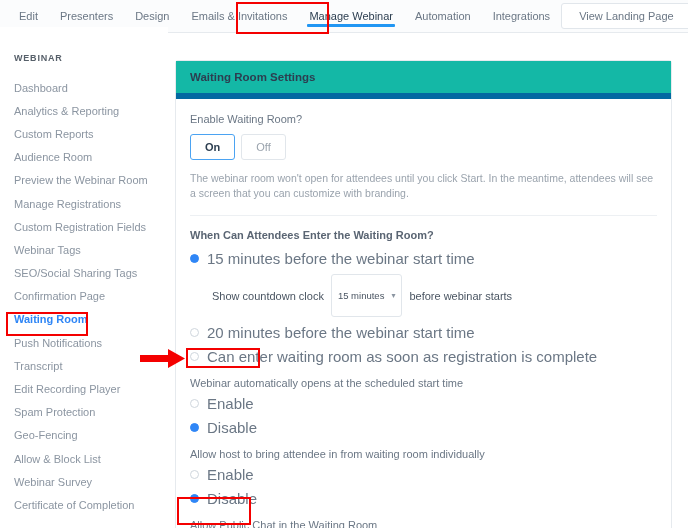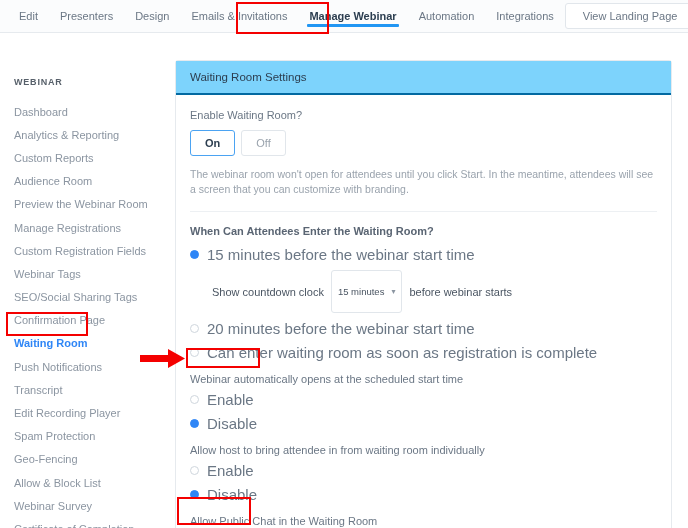--- a/index.html
+++ b/index.html
@@ -22,41 +22,41 @@
   .nav-items { display: flex; align-items: stretch; padding-left: 8px; }
   .nav-item {
     position: relative;
     display: flex; align-items: center;
     padding: 0 11px;
     font-size: 11px;
     color: #6b7785;
     white-space: nowrap;
     cursor: pointer;
   }
-  .nav-item.active { color: #2c3e50; font-weight: bold; }
+  .nav-item.active { color: #2c3e50; font-weight: normal; }
   .nav-item.active::after {
     content: "";
     position: absolute; left: 9px; right: 9px; bottom: 5px;
     height: 3px; background: #2196f3; border-radius: 1px;
   }
   .nav-right {
     margin-left: auto; display: flex; align-items: center; padding-right: 12px;
   }
   .landing-btn {
     border: 1px solid #e1e6eb; background: #fff;
     border-radius: 3px;
     font-size: 11px; color: #6b7785;
     padding: 6px 17px;
     cursor: pointer;
     white-space: nowrap;
   }
 
   
   .sidebar {
-    position: absolute; left: 0; top: 51px; width: 168px; bottom: 0;
+    position: absolute; left: 0; top: 27px; width: 168px; bottom: 0;
     background: #ffffff;
     padding-top: 26px;
   }
   .sidebar-title {
     font-size: 9px; letter-spacing: .09em; font-weight: bold;
     color: #57606a; padding-left: 14px; margin-bottom: 13px;
   }
   .side-item {
     font-size: 11px; color: #8b95a1;
     padding: 5.6px 14px;
@@ -67,24 +67,24 @@
   .side-item.active { color: #2f86f6; font-weight: bold; }
 
   
   .panel {
     position: absolute; left: 175px; top: 60px; width: 497px;
     background: #fff;
     border: 1px solid #e6eaee;
     border-radius: 3px;
   }
   .panel-head {
-    background: #7dd3fc;
-    border-bottom: 2px solid #0369a1;
+    background: #14b8a6;
+    border-bottom: 6px solid #0369a1;
     padding: 10px 14px;
-    font-size: 11.5px; font-weight: normal; color: #2c3e50;
+    font-size: 11.5px; font-weight: bold; color: #2c3e50;
   }
   .panel-body { padding: 14px 14px 12px 14px; }
 
   .field-label {
     font-size: 11px; color: #6b7785; margin-bottom: 9px;
   }
   .field-label.strong { color: #5a6573; font-weight: bold; }
 
   .seg { display: flex; }
   .seg-btn {

